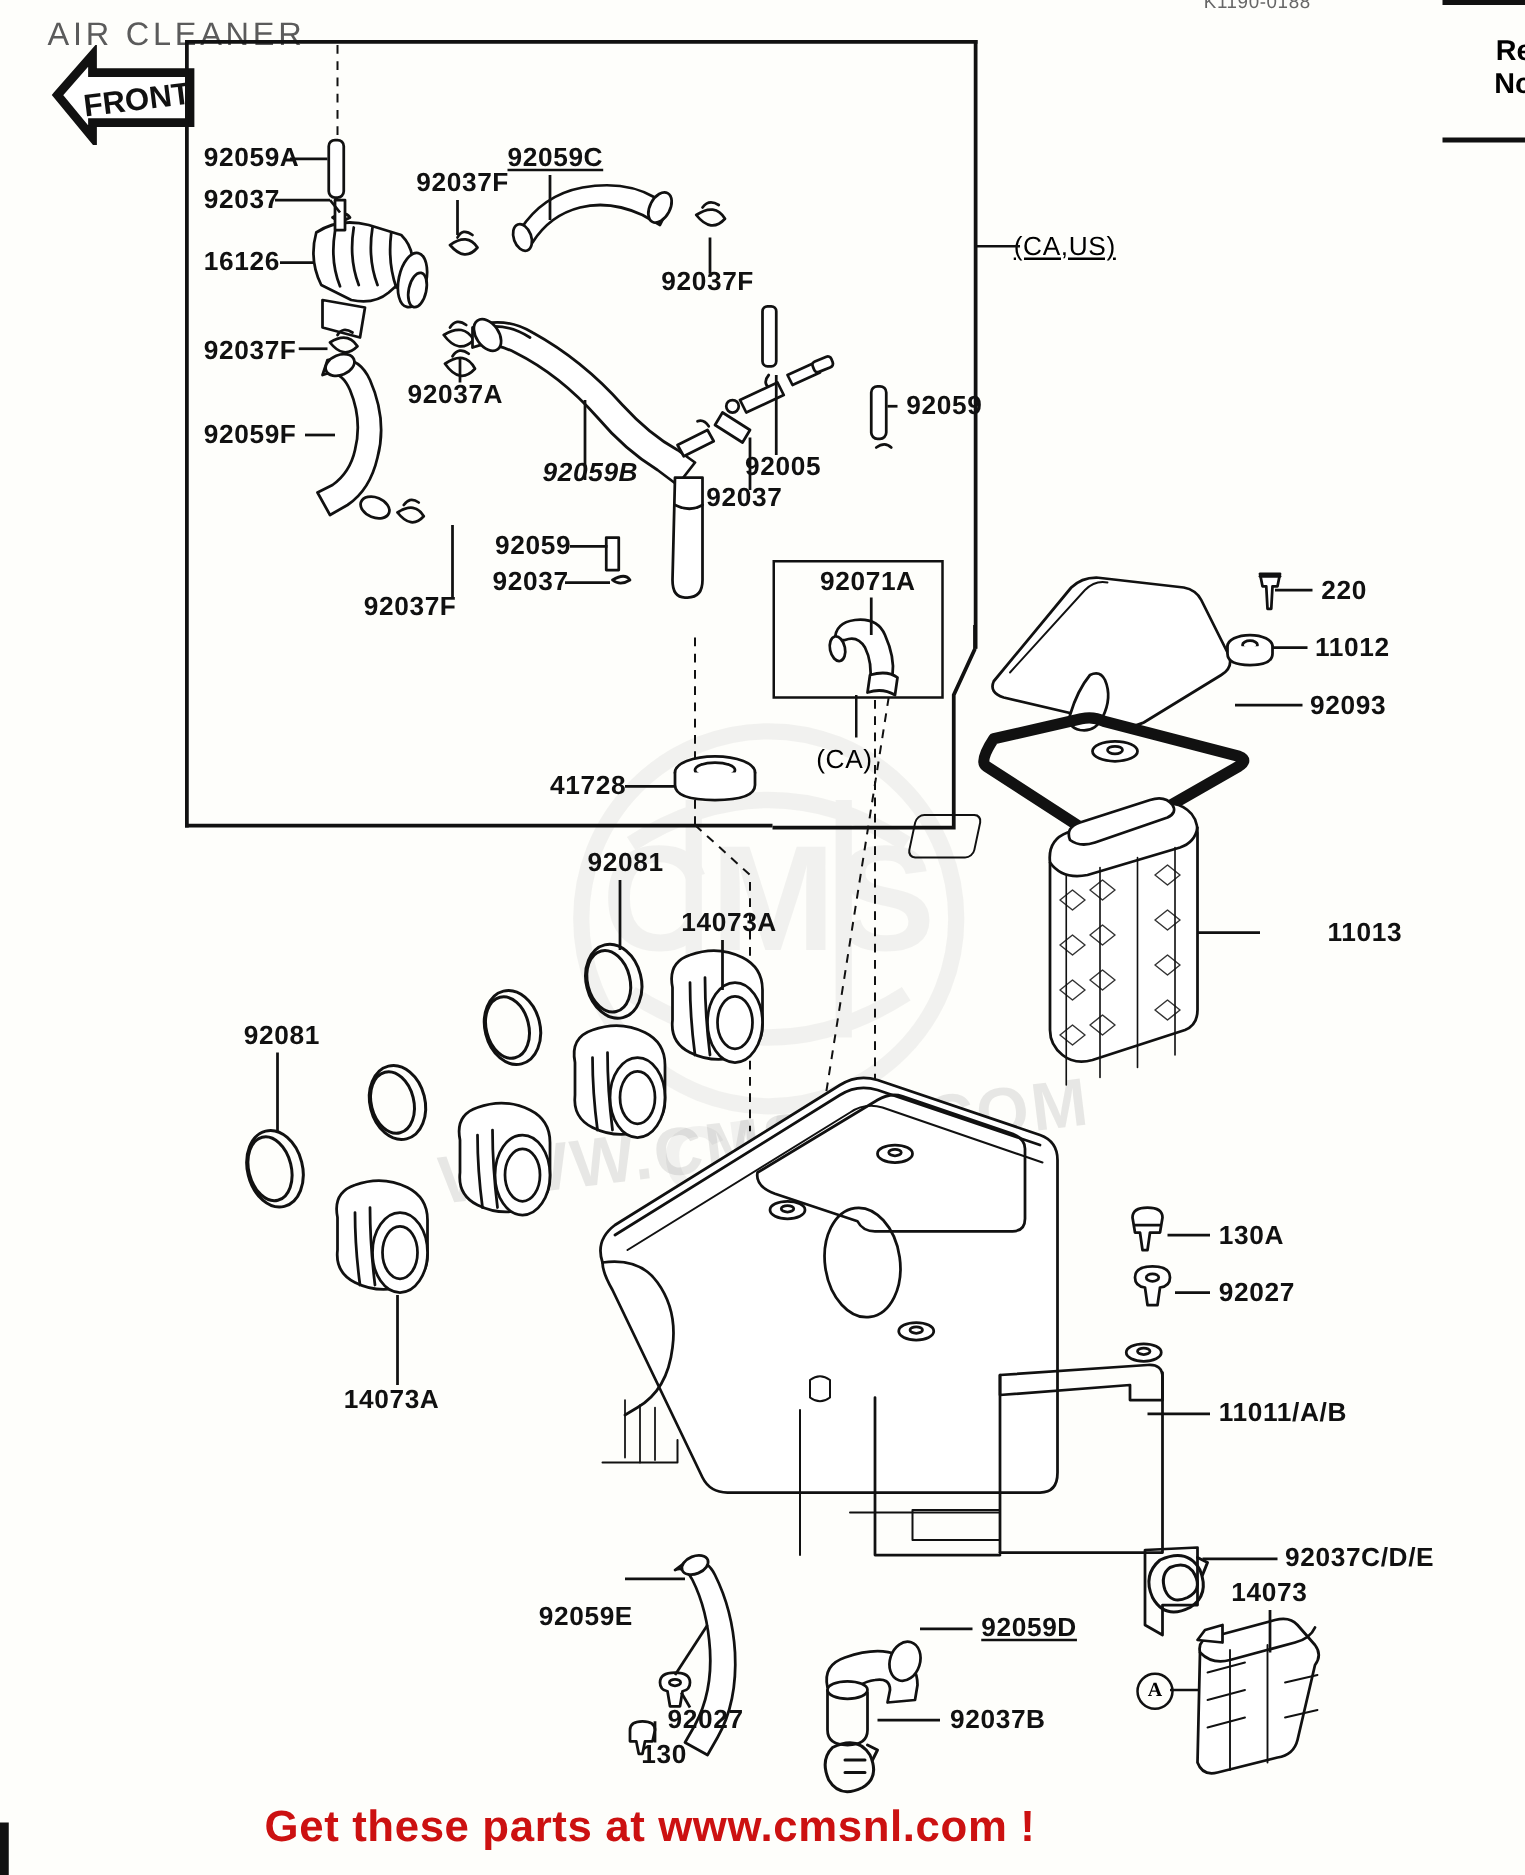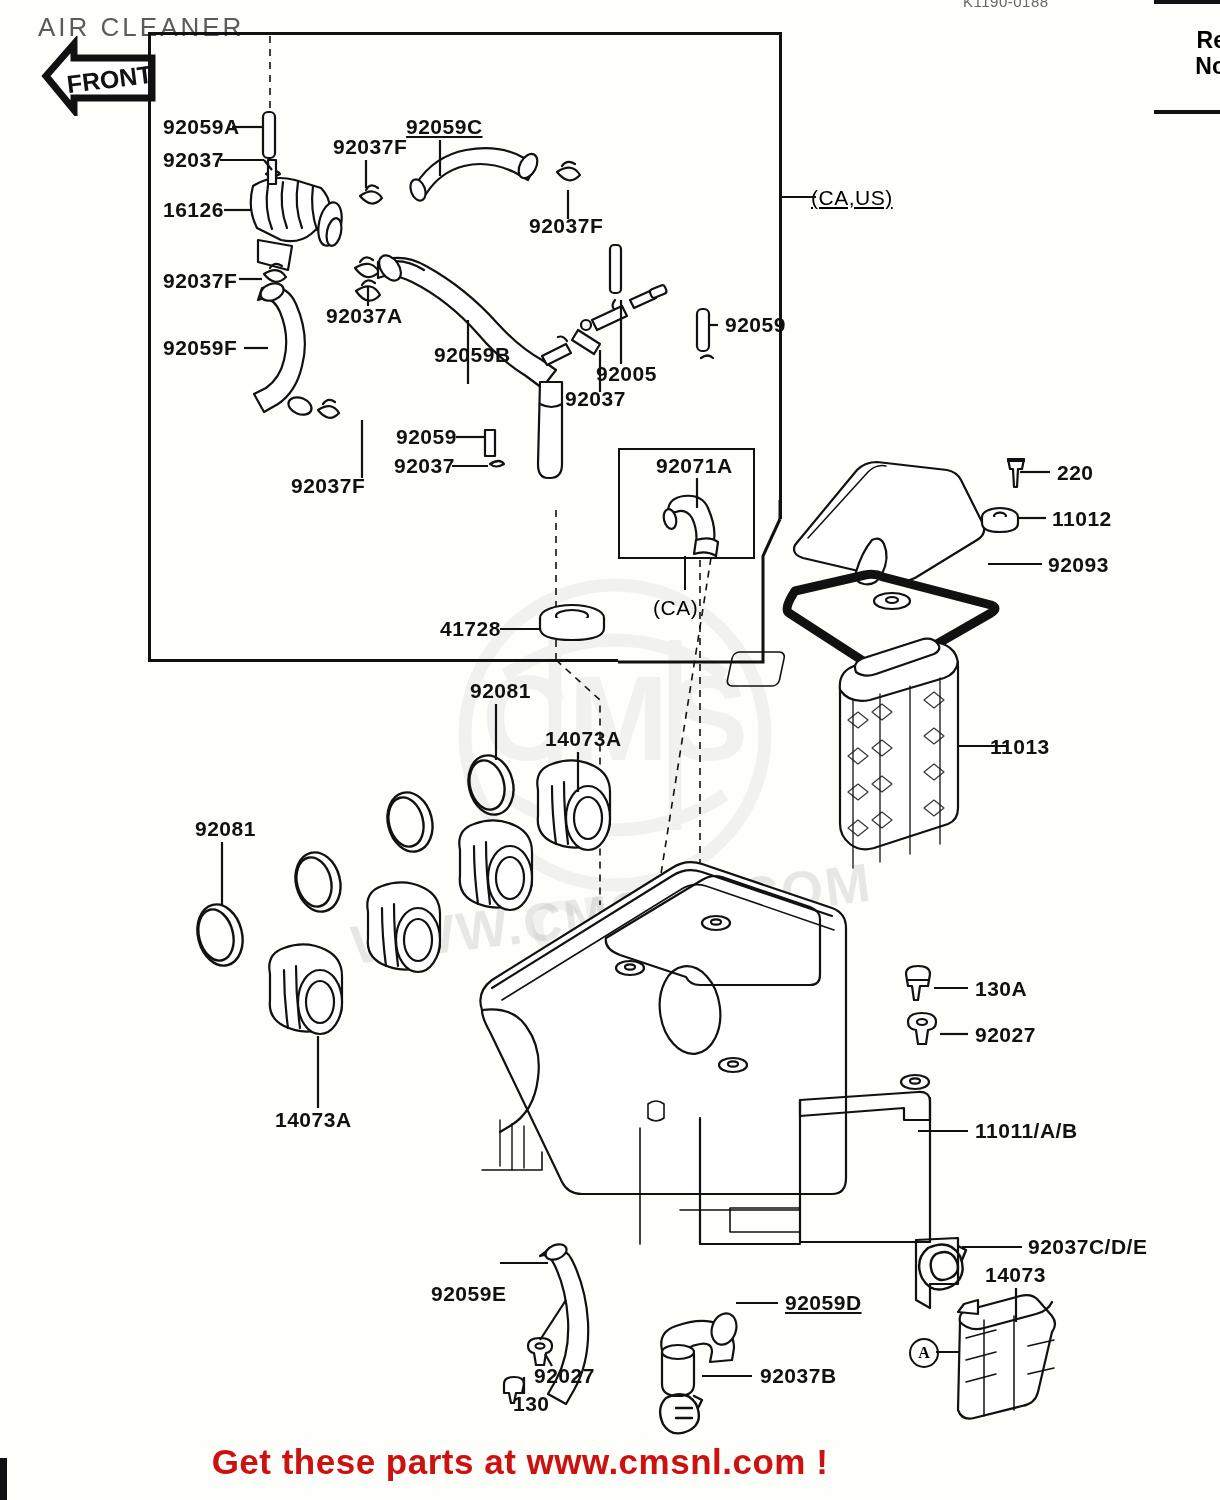--- a/index.html
+++ b/index.html
@@ -380,32 +380,32 @@
   <div class="lbl" style="left:163px;top:116px;">92059A</div>
   <div class="lbl" style="left:163px;top:149px;">92037</div>
   <div class="lbl" style="left:163px;top:199px;">16126</div>
   <div class="lbl" style="left:163px;top:270px;">92037F</div>
   <div class="lbl" style="left:163px;top:337px;">92059F</div>
   <div class="lbl" style="left:333px;top:136px;">92037F</div>
   <div class="lbl" style="left:326px;top:305px;">92037A</div>
   <div class="lbl" style="left:291px;top:475px;">92037F</div>
   <div class="lbl" style="left:406px;top:116px;text-decoration:underline;">92059C</div>
   <div class="lbl" style="left:529px;top:215px;">92037F</div>
-  <div class="lbl" style="left:434px;top:344px;">92059B</div>
+  <div class="lbl" style="left:434px;top:368px;font-style:italic;">92059B</div>
   <div class="lbl" style="left:596px;top:363px;">92005</div>
   <div class="lbl" style="left:565px;top:388px;">92037</div>
   <div class="lbl" style="left:725px;top:314px;">92059</div>
   <div class="lbl" style="left:396px;top:426px;">92059</div>
   <div class="lbl" style="left:394px;top:455px;">92037</div>
   <div class="lbl" style="left:656px;top:455px;">92071A</div>
   <div class="lbl" style="left:440px;top:618px;">41728</div>
   <div class="lbl" style="left:1057px;top:462px;">220</div>
   <div class="lbl" style="left:1052px;top:508px;">11012</div>
   <div class="lbl" style="left:1048px;top:554px;">92093</div>
-  <div class="lbl" style="left:990px;top:736px;">11013</div>
+  <div class="lbl" style="left:1062px;top:736px;">11013</div>
   <div class="lbl" style="left:470px;top:680px;">92081</div>
   <div class="lbl" style="left:545px;top:728px;">14073A</div>
   <div class="lbl" style="left:195px;top:818px;">92081</div>
   <div class="lbl" style="left:275px;top:1109px;">14073A</div>
   <div class="lbl" style="left:975px;top:978px;">130A</div>
   <div class="lbl" style="left:975px;top:1024px;">92027</div>
   <div class="lbl" style="left:975px;top:1120px;">11011/A/B</div>
   <div class="lbl" style="left:1028px;top:1236px;">92037C/D/E</div>
   <div class="lbl" style="left:985px;top:1264px;">14073</div>
   <div class="lbl" style="left:431px;top:1283px;">92059E</div>

